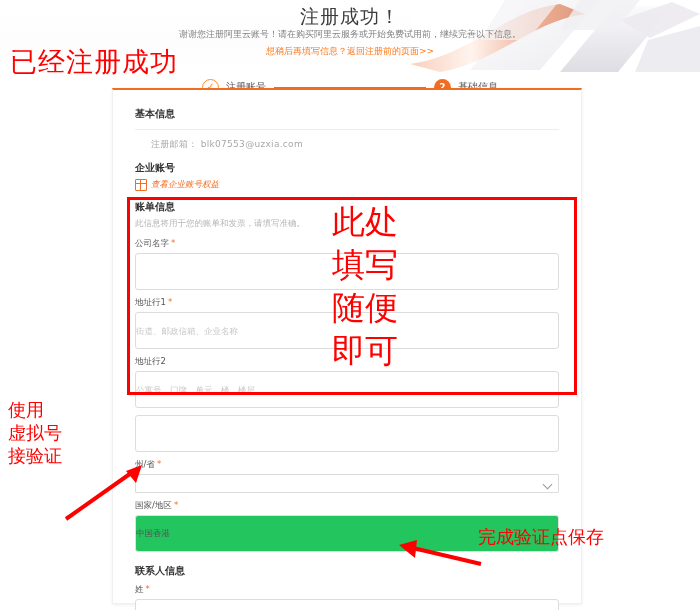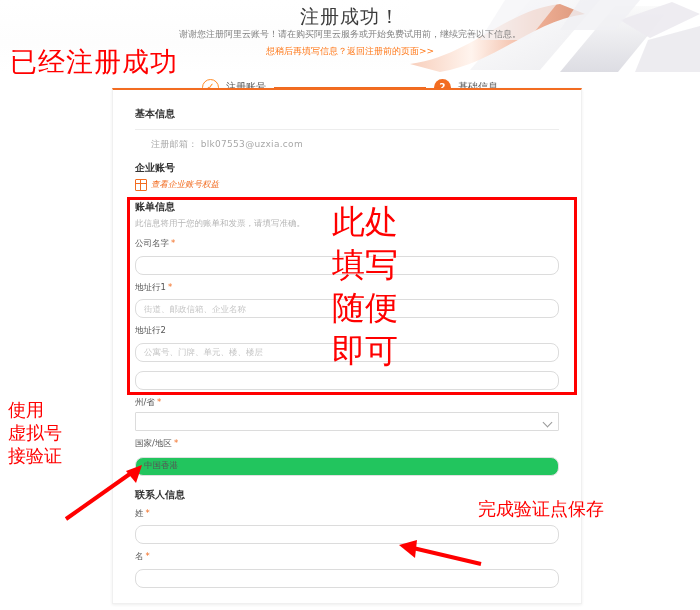--- a/index.html
+++ b/index.html
@@ -182,28 +182,28 @@
   .field { margin-bottom: 7px; }
   .flabel {
     font-size: 8.5px;
     color: #555;
     margin-bottom: 3px;
     display: block;
   }
   .req { color: #f26c21; margin-left: 2px; }
   .finput {
     width: 100%;
-    height: 19px;
+    height: 37px;
     border: 1px solid #dcdcdc;
     box-sizing: border-box;
     font-size: 8.5px;
     color: #666;
-    padding: 0 8px;
+    padding: 0 0;
     background: #fff;
-    border-radius: 8px;
+    border-radius: 3px;
     outline: none;
     font-family: inherit;
   }
   .finput::placeholder { color: #c6c6c6; }
   .finput.readonly {
     background: #22c55e;
     color: #555;
     border-color: #e0e0e0;
   }
   .fselect {
@@ -242,21 +242,21 @@
     line-height: 43px;
     text-align: center;
     width: 140px;
   }
   #anno-virtual {
     left: 8px; top: 398px;
     font-size: 18px;
     line-height: 23px;
   }
   #anno-save {
-    left: 478px; top: 497px;
+    left: 478px; top: 525px;
     font-size: 18px;
     white-space: nowrap;
   }
   .red-box {
     position: absolute;
     left: 127px; top: 197px;
     width: 450px;
     height: 198px;
     border: 3px solid #ff0000;
     box-sizing: border-box;

